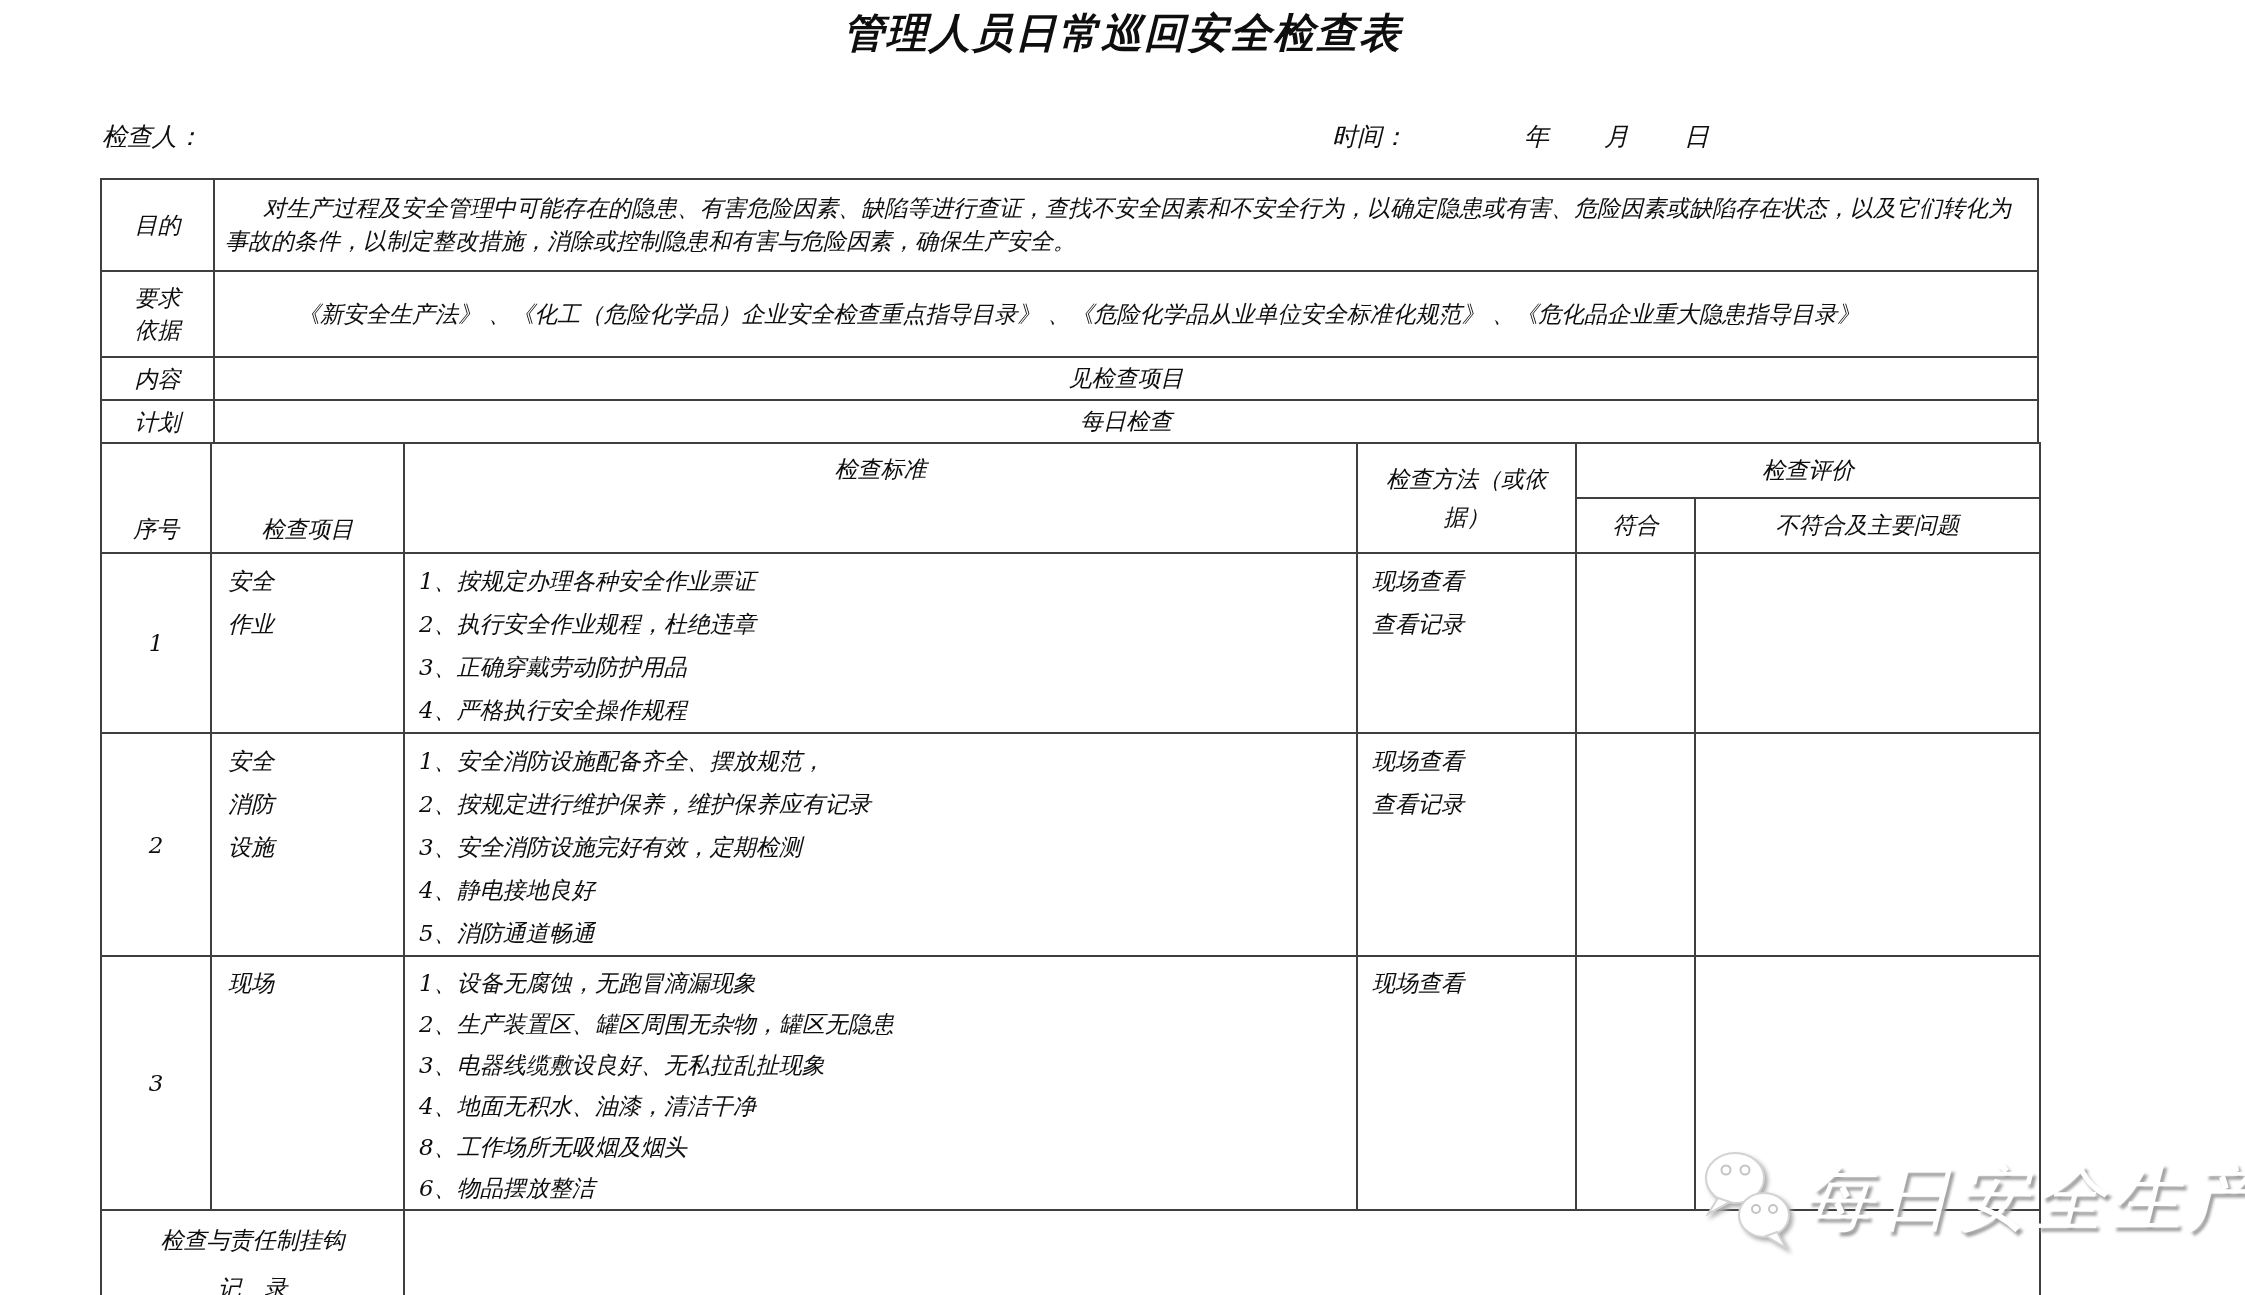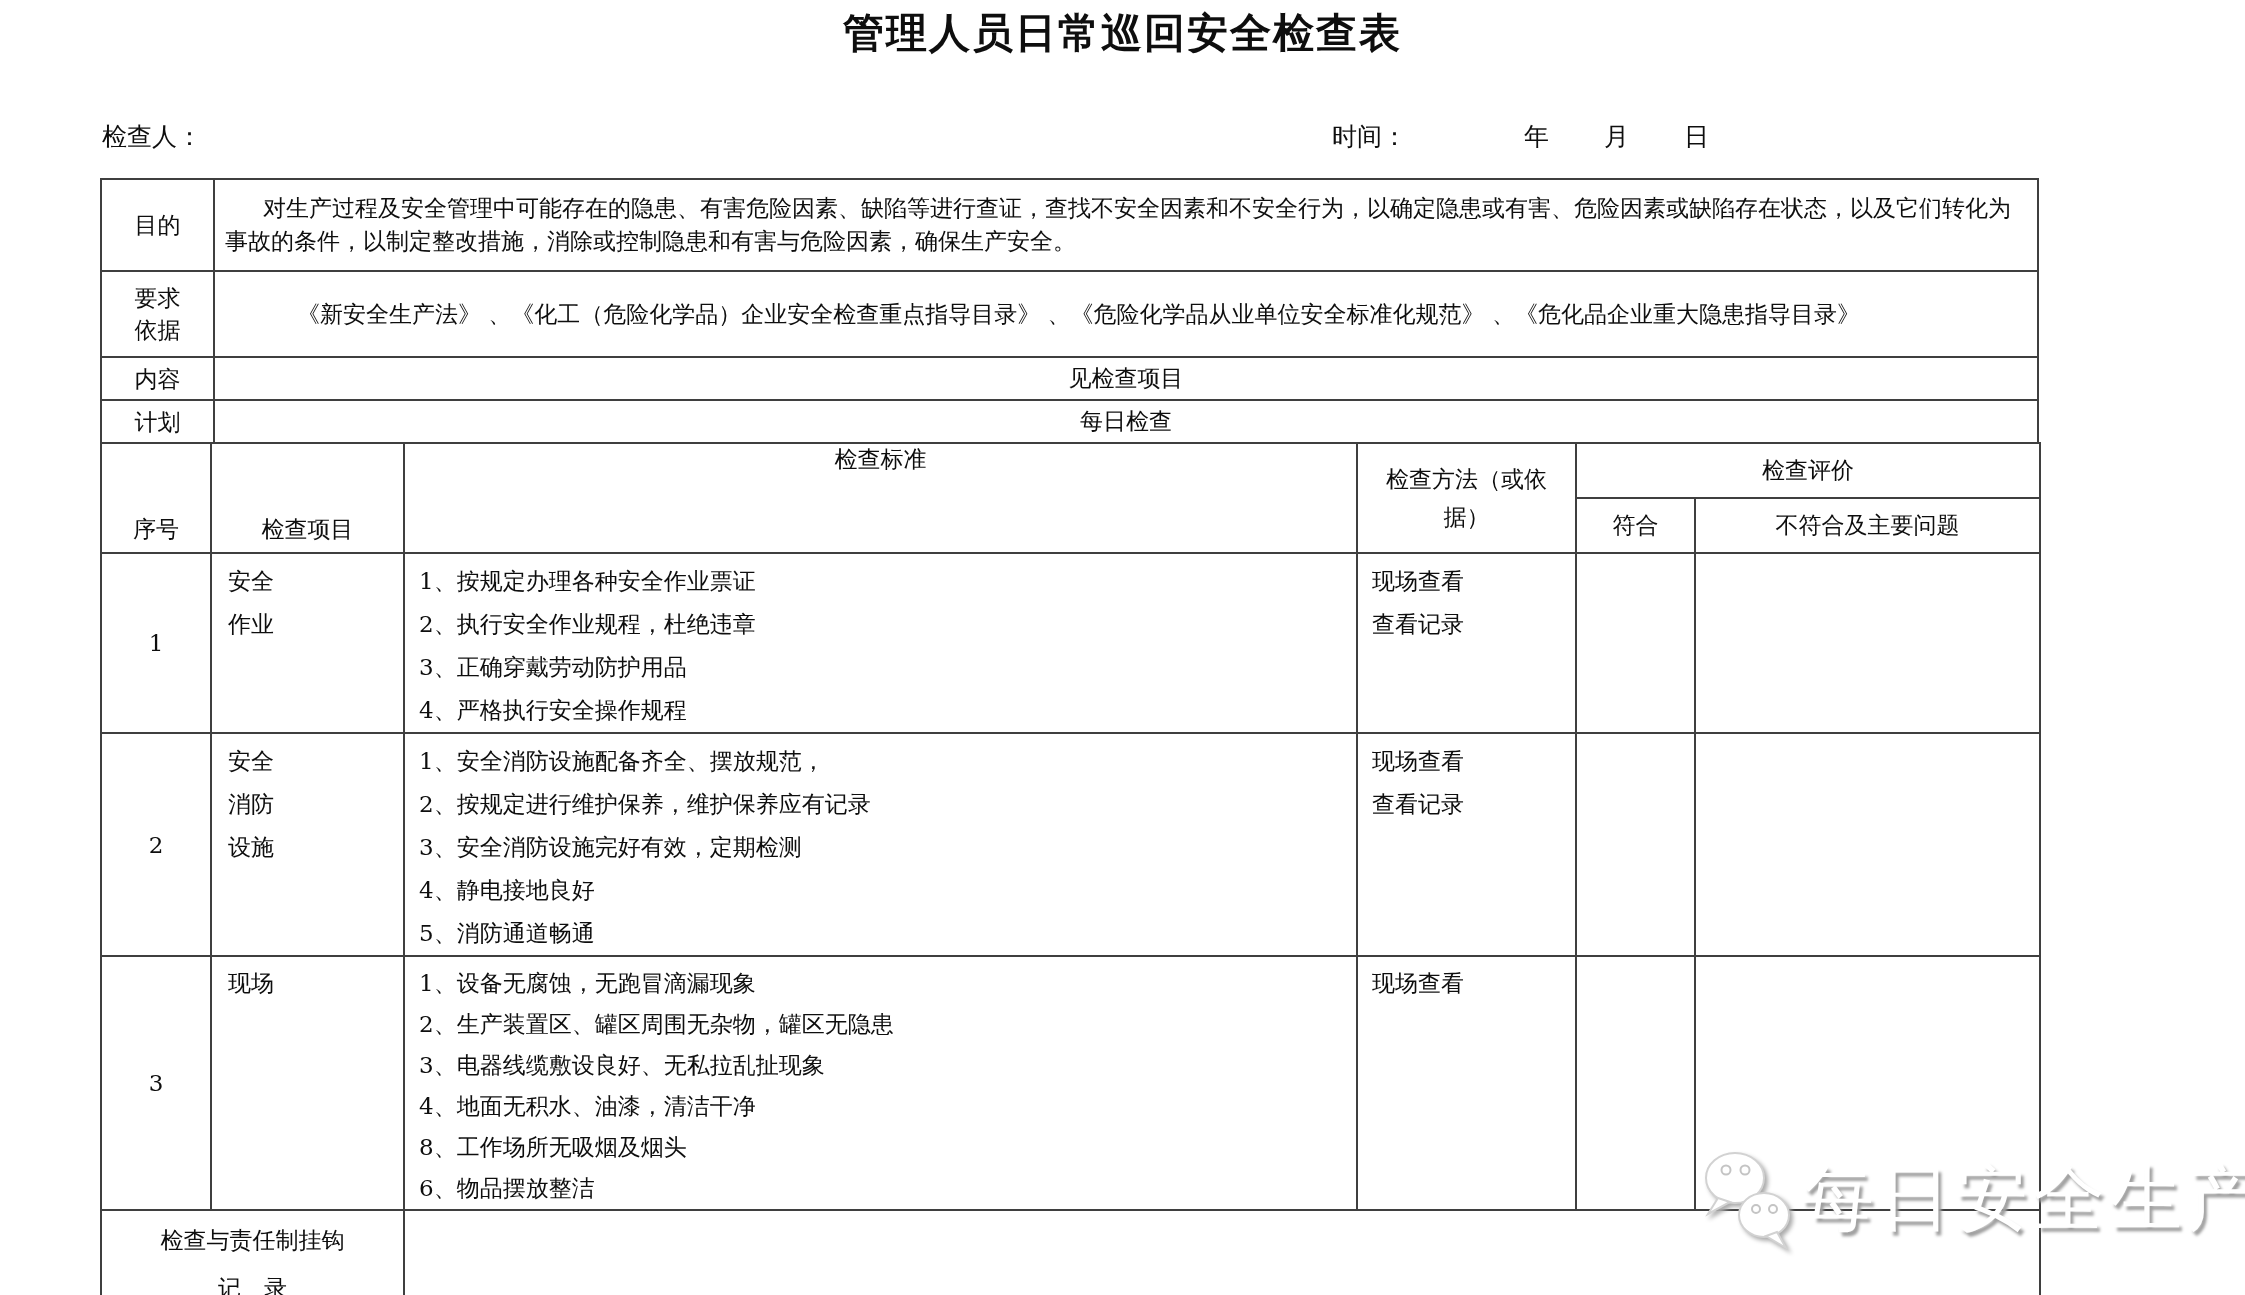--- a/index.html
+++ b/index.html
@@ -1,19 +1,19 @@
 <!DOCTYPE html>
 <html><head>
 <meta charset="utf-8">
 <style>
   * { margin:0; padding:0; box-sizing:border-box; }
   html,body { background:#ffffff; }
   .page {
     position:relative; width:2245px; height:1295px; background:#ffffff;
-    overflow:hidden; font-family:"DejaVu Serif","Liberation Serif",serif; color:#0e0e0e;
+    overflow:hidden; font-family:"DejaVu Serif","Liberation Serif",serif; color:#0e0e0e;font-style:italic;
   }
   .title {
     position:absolute; top:6px; left:0; width:100%; text-align:center;
     font-size:41px; font-weight:bold; letter-spacing:2px;
     font-family:"DejaVu Sans","Liberation Sans",sans-serif;
   }
   .meta { position:absolute; top:120px; left:100px; width:1939px; height:38px; font-size:25px; }
   .meta span { position:absolute; top:0; white-space:nowrap; }
   .m-inspector { left:2px; }
   .m-time  { left:1232px; }
@@ -33,21 +33,21 @@
   .r-plan    { height:43px;border-radius:13px; }
   .info-text { padding:4px 10px; line-height:33px; text-align:left; }
   .purpose-text { text-indent:38px; }
   .basis-text   { text-indent:72px; }
   .center-text  { text-align:center; }
 
   
   .main-table { margin-top:-2px; }
   .hr1 { height:55px; } .hr2 { height:55px; }
   .h-seq, .h-item { text-align:center; vertical-align:bottom; padding-bottom:7px; }
-  .h-standard { text-align:center; vertical-align:top; }
+  .h-standard { text-align:center; vertical-align:top; padding-top:10px; }
   .h-method { text-align:center; vertical-align:middle; }
   .h-method span { display:inline-block; max-width:180px; line-height:38px; }
   .h-eval, .h-pass, .h-fail { text-align:center; }
 
   .row1 { height:168px; } .row2 { height:218px; } .row3 { height:252px; }
   .seq-cell { text-align:center; vertical-align:middle; }
   .item-cell { vertical-align:top; padding:6px 0 0 16px; }
   .std-cell  { vertical-align:top; padding:6px 8px 0 14px; }
   .mth-cell  { vertical-align:top; padding:6px 0 0 14px; }
   .item-cell div, .std-cell div, .mth-cell div { line-height:43px; white-space:nowrap; }

